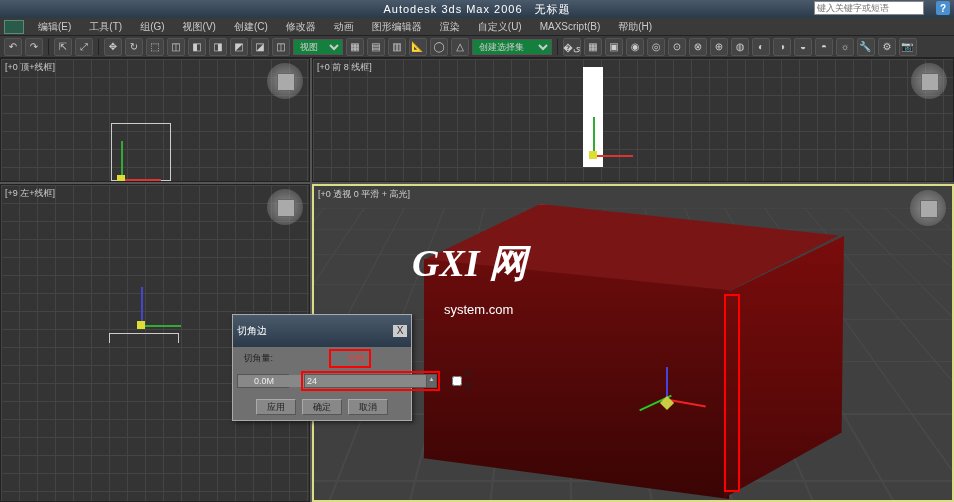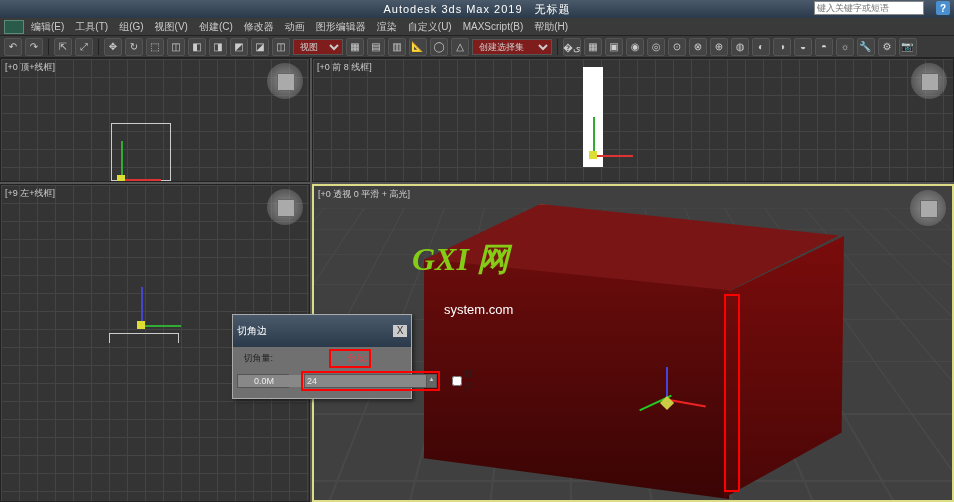--- a/index.html
+++ b/index.html
@@ -5,29 +5,29 @@
 * { margin: 0; padding: 0; box-sizing: border-box; }
 body { width: 954px; height: 502px; background: #333; font-family: "Microsoft YaHei", sans-serif; font-size: 10px; color: #ccc; overflow: hidden; position: relative; }
 
 
 .title-bar { height: 18px; background: linear-gradient(180deg, #4a5a6a, #2a3a4a); display: flex; align-items: center; justify-content: center; position: relative; }
 .title-text { color: #fff; font-size: 11px; letter-spacing: 1px; }
 .search-box { position: absolute; right: 30px; top: 1px; width: 110px; height: 14px; background: #fff; border: 1px solid #888; font-size: 9px; color: #aaa; padding: 0 2px; }
 .help-icon { position: absolute; right: 4px; top: 1px; width: 14px; height: 14px; background: #4a90d0; color: #fff; display: flex; align-items: center; justify-content: center; font-size: 10px; font-weight: bold; border-radius: 2px; }
 
 
-.menu-bar { height: 18px; background: #3a3a3a; display: flex; align-items: center; padding: 0 4px; gap: 3px; border-bottom: 1px solid #222; }
+.menu-bar { height: 18px; background: #3a3a3a; display: flex; align-items: center; padding: 0 4px; gap: 10px; border-bottom: 1px solid #222; }
 .app-icon { width: 20px; height: 14px; background: #2a5a4a; border: 1px solid #5a8a7a; }
 .menu-item { padding: 0 4px; color: #ccc; font-size: 10px; cursor: pointer; }
 
 
 .toolbar { height: 22px; background: #3a3a3a; display: flex; align-items: center; padding: 2px 4px; gap: 3px; border-bottom: 1px solid #222; }
 .tool-btn { width: 18px; height: 18px; background: #444; border: 1px solid #555; border-radius: 2px; display: flex; align-items: center; justify-content: center; font-size: 10px; cursor: pointer; }
 .tool-sep { width: 1px; height: 16px; background: #222; margin: 0 2px; }
-.tool-select { height: 16px; background: #7f1d1d; border: 1px solid #555; color: #ccc; font-size: 9px; padding: 0 2px; }
+.tool-select { height: 16px; background: #15803d; border: 1px solid #555; color: #ccc; font-size: 9px; padding: 0 2px; }
 
 
 .viewports { position: absolute; top: 58px; left: 0; right: 0; bottom: 0; display: grid; grid-template-columns: 310px 1fr; grid-template-rows: 124px 1fr; gap: 2px; background: #555; }
 .viewport { background: #343434; position: relative; overflow: hidden; border: 1px solid #222; }
 .viewport-label { position: absolute; top: 2px; left: 4px; font-size: 9px; color: #ccc; z-index: 5; }
 .viewcube { position: absolute; top: 4px; right: 6px; width: 36px; height: 36px; background: radial-gradient(circle, rgba(180,180,180,0.7), rgba(100,100,100,0.2)); border-radius: 50%; z-index: 5; }
 .viewcube::after { content: ''; position: absolute; top: 10px; left: 10px; width: 16px; height: 16px; background: #aaa; border: 1px solid #666; }
 
 
 .grid { position: absolute; inset: 0; background-image: linear-gradient(#444 1px, transparent 1px), linear-gradient(90deg, #444 1px, transparent 1px); background-size: 18px 18px; }
@@ -53,21 +53,21 @@
 .persp { background: #404040; }
 .box3d { position: absolute; left: 105px; top: 18px; width: 425px; height: 290px; }
 .iso-box { position: absolute; left: 0; top: 0; width: 100%; height: 100%; }
 .iso-top { position: absolute; left: 5px; top: 0px; width: 415px; height: 90px; background: #7a1515; clip-path: polygon(28% 0, 100% 35%, 72% 100%, 0 62%); border: 1px solid #903030; }
 .iso-left { position: absolute; left: 5px; top: 55px; width: 305px; height: 240px; background: linear-gradient(180deg, #6a0c0c, #3a0404); clip-path: polygon(0 0, 100% 13%, 100% 100%, 0 83%); }
 .iso-right { position: absolute; left: 305px; top: 32px; width: 120px; height: 262px; background: linear-gradient(180deg, #7a0c0c, #4a0606); clip-path: polygon(0 22%, 100% 0, 98% 75%, 0 100%); }
 .edge-sel { position: absolute; left: 305px; top: 90px; width: 16px; height: 198px; border: 2px solid #f00; }
 
 .floor-grid { position: absolute; left: -150px; top: 22px; right: 0; bottom: -50px; background-image: linear-gradient(#505050 1px, transparent 1px), linear-gradient(90deg, #505050 1px, transparent 1px); background-size: 40px 40px; transform: perspective(500px) rotateX(60deg); transform-origin: top; opacity: 0.5; }
 
-.big-label { position: absolute; top: 52px; left: 98px; font-size: 32px; color: #84cc16; font-family: Georgia, serif; font-style: italic; font-weight: bold; z-index: 20; pointer-events: none; }
+.big-label { position: absolute; top: 52px; left: 98px; font-size: 38px; color: #ffffff; font-family: Georgia, serif; font-style: italic; font-weight: bold; z-index: 20; pointer-events: none; }
 .sub-label { position: absolute; top: 98px; left: 130px; font-size: 13px; color: #fff; font-family: Arial; z-index: 20; pointer-events: none; margin-top: 18px; }
 
 .gizmo-persp { position: absolute; left: 342px; top: 186px; width: 50px; height: 50px; z-index: 15; }
 .gizmo-persp .gx { position: absolute; width: 40px; height: 2px; background: #e22; left: 10px; top: 30px; transform: rotate(10deg); }
 .gizmo-persp .gy { position: absolute; width: 35px; height: 2px; background: #2c2; left: -18px; top: 30px; transform: rotate(-25deg); }
 .gizmo-persp .gz { position: absolute; width: 2px; height: 40px; background: #44d; left: 10px; top: -5px; }
 .gizmo-persp .go { position: absolute; width: 10px; height: 10px; background: #cc4; left: 6px; top: 26px; transform: rotate(45deg); }
 
 
 .dialog { position: absolute; left: 232px; top: 314px; width: 180px; background: #707070; border: 1px solid #aaa; box-shadow: 2px 2px 4px rgba(0,0,0,0.5); z-index: 50; }
@@ -82,21 +82,21 @@
 .dlg-hl { border: 2px solid #f00; padding: 1px; margin: -2px 0; }
 .dlg-buttons { display: flex; justify-content: center; gap: 6px; padding: 3px 0 1px; }
 .dlg-btn { width: 40px; height: 16px; background: #888; border: 1px outset #aaa; font-size: 9px; color: #222; cursor: pointer; text-align: center; line-height: 14px; }
 .dlg-check { display: flex; align-items: center; gap: 2px; font-size: 9px; }
 .dlg-check input { width: 10px; height: 10px; }
 </style>
 </head>
 <body>
 
 <div class="title-bar">
-  <span class="title-text">Autodesk 3ds Max 2019　无标题</span>
+  <span class="title-text">Autodesk 3ds Max 2006　无标题</span>
   <input class="search-box" placeholder="键入关键字或短语" style="">
   <div class="help-icon">?</div>
 </div>
 
 <div class="menu-bar">
   <div class="app-icon"></div>
   <span class="menu-item">编辑(E)</span>
   <span class="menu-item">工具(T)</span>
   <span class="menu-item">组(G)</span>
   <span class="menu-item">视图(V)</span>
@@ -238,14 +238,19 @@
         <div class="dlg-spinner">
           <input value="24" style="">
           <div class="spin">▴</div>
         </div>
       </div>
       <div class="dlg-check">
         <input type="checkbox" style="">
         <span>打开</span>
       </div>
     </div>
+    <div class="dlg-buttons">
+      <div class="dlg-btn">应用</div>
+      <div class="dlg-btn">确定</div>
+      <div class="dlg-btn">取消</div>
+    </div>
   </div>
 </div>
 
 </body></html>

